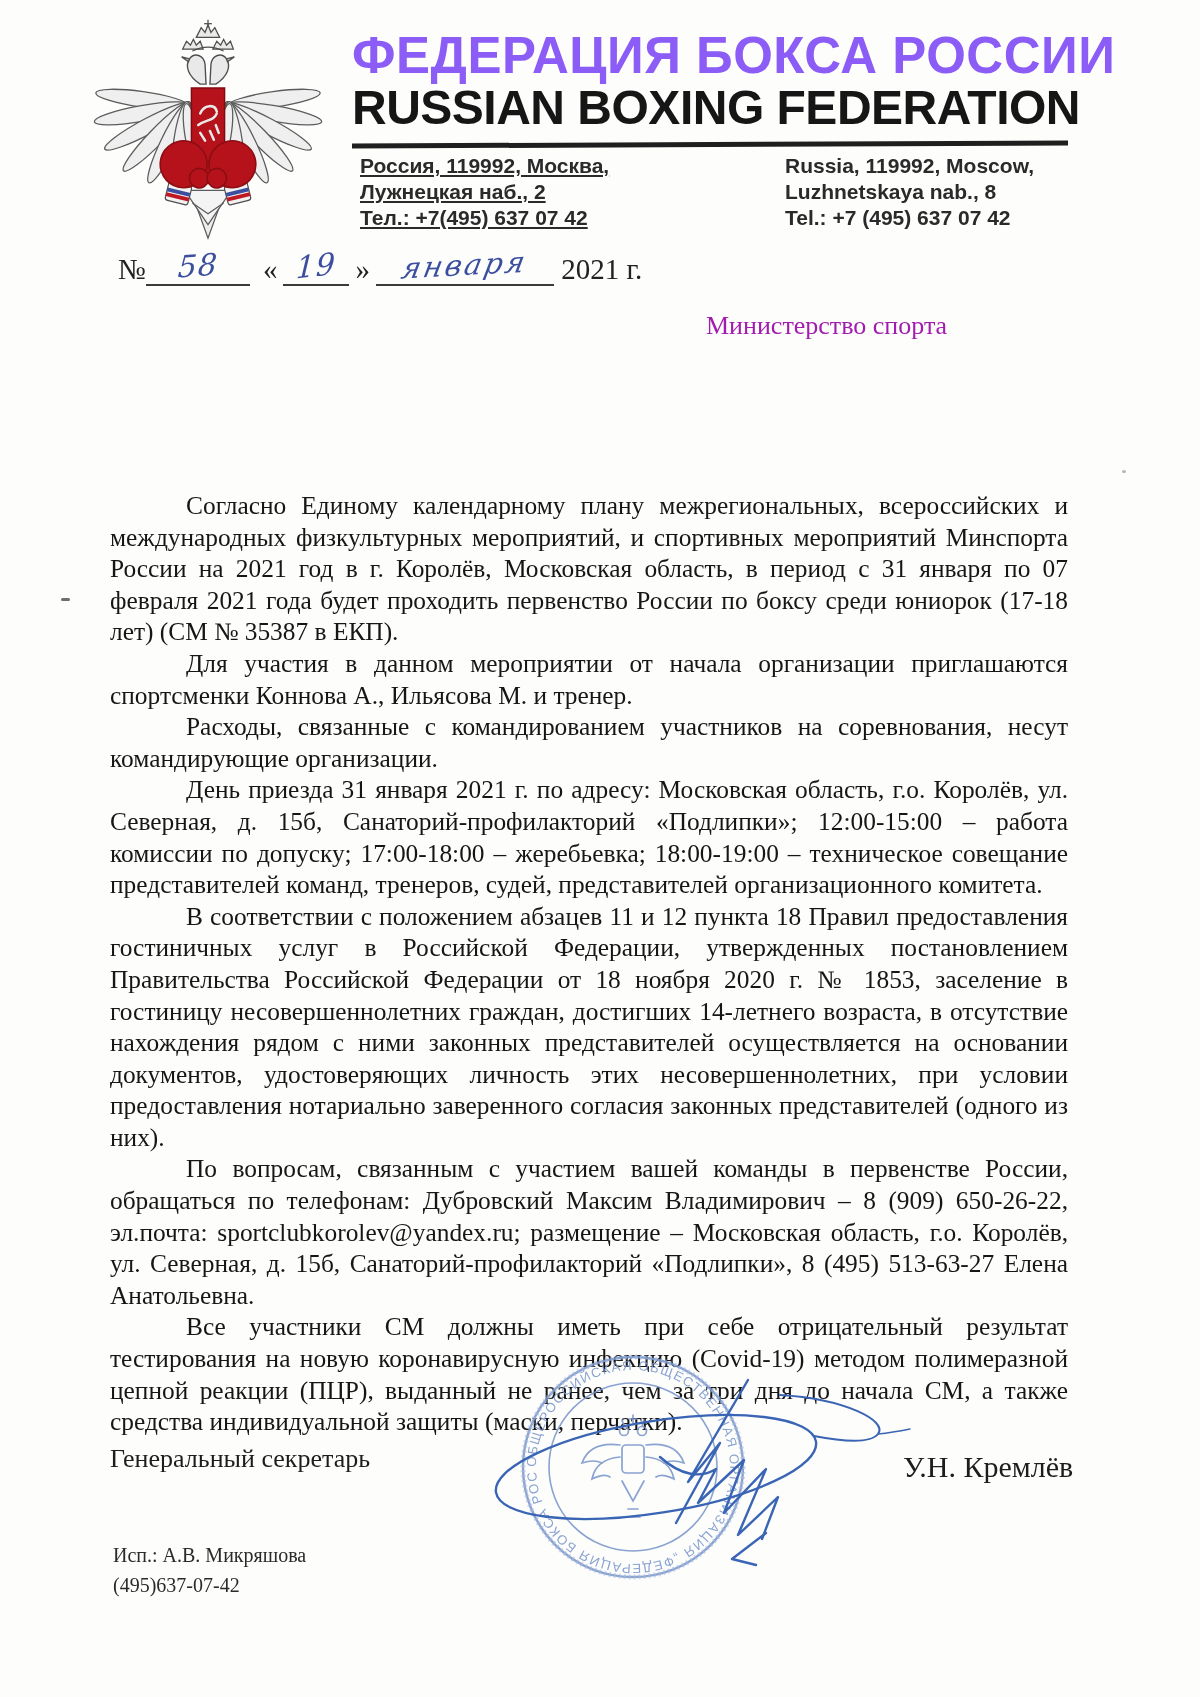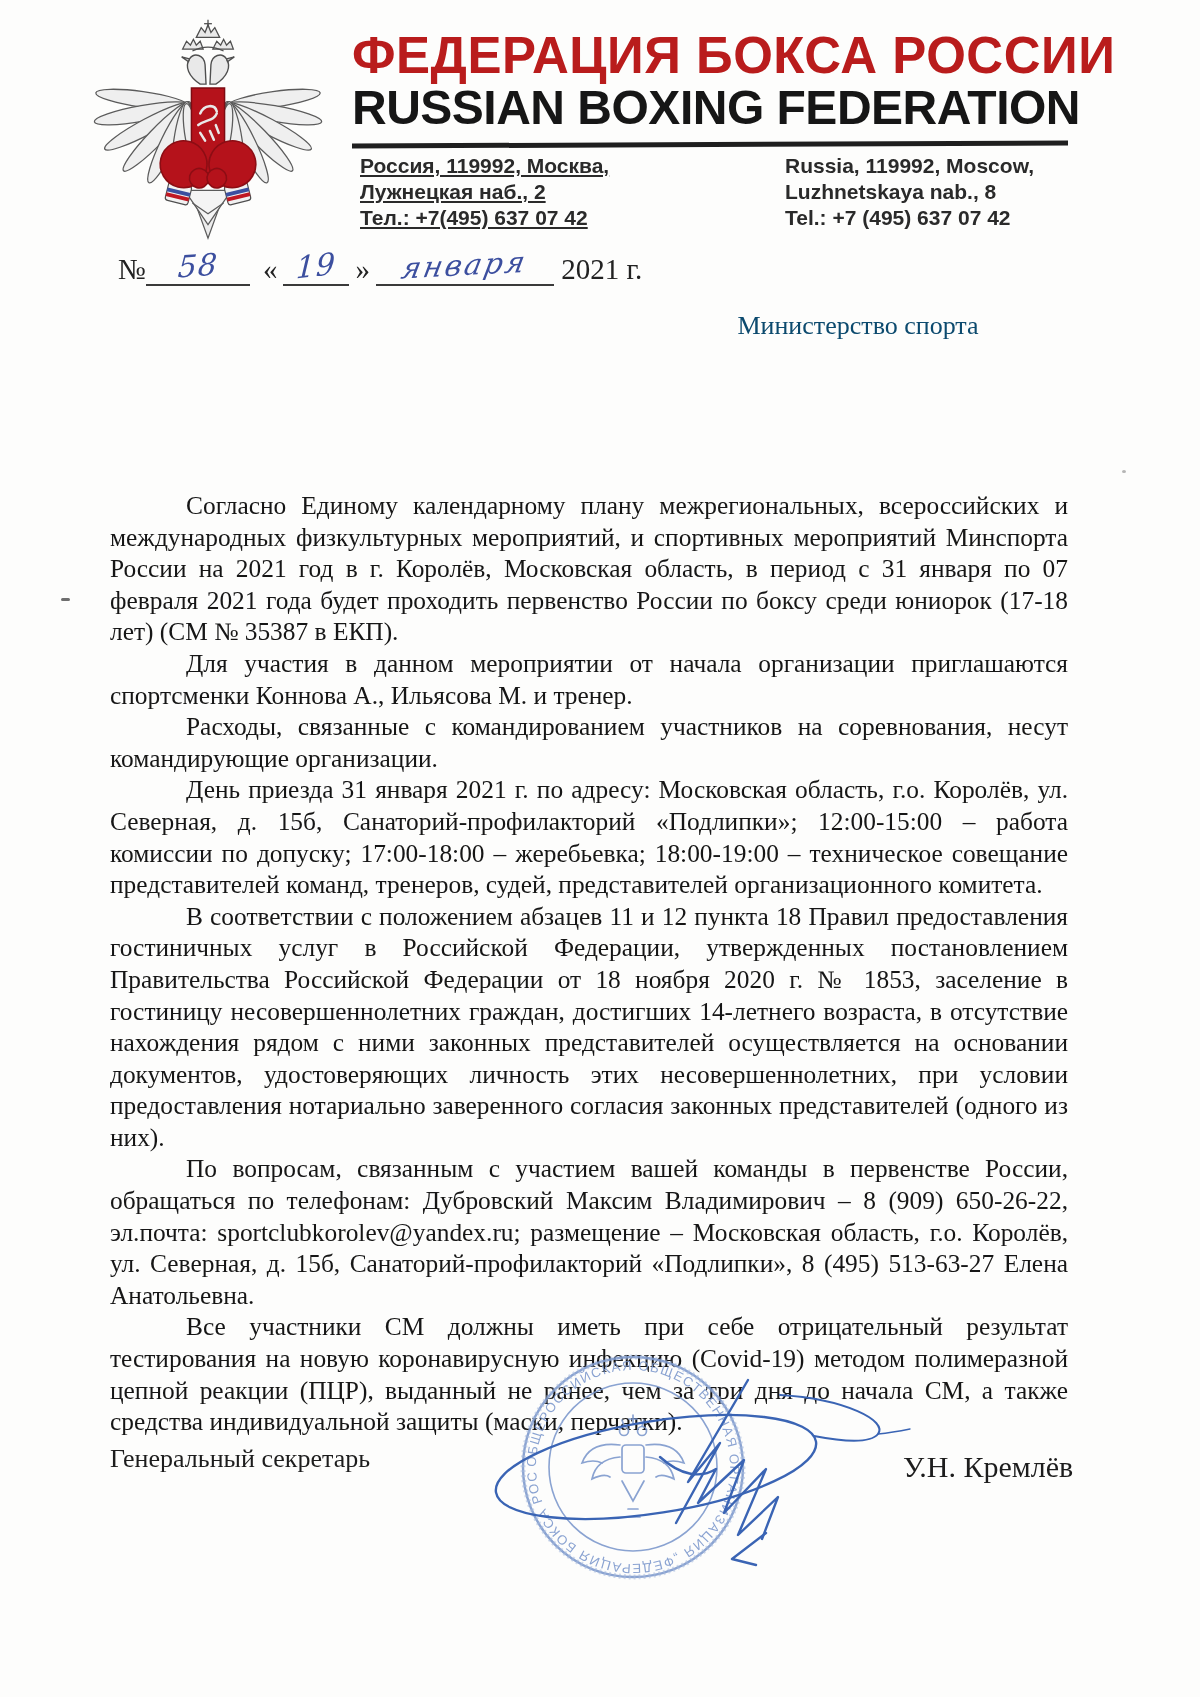--- a/index.html
+++ b/index.html
@@ -6,21 +6,21 @@
   .page{
     position:relative;width:1200px;height:1697px;margin:0 auto;
     background:#fdfdfc;overflow:hidden;
     font-family:"Liberation Serif", serif;color:#1d1d1d;
   }
   
   .emblem{position:absolute;left:90px;top:12px;width:236px;height:234px;}
   .title-ru{
     position:absolute;left:352px;top:26px;width:720px;
     font-family:"Liberation Sans", sans-serif;font-weight:700;
-    font-size:51px;letter-spacing:.5px;color:#b91c1c;white-space:nowrap;text-align:center;
+    font-size:51px;letter-spacing:.5px;color:#8b5cf6;white-space:nowrap;text-align:center;
   }
   .title-en{
     position:absolute;left:352px;top:80px;width:720px;
     font-family:"Liberation Sans", sans-serif;font-weight:700;
     font-size:48px;letter-spacing:-.5px;color:#161616;white-space:nowrap;
   }
   .header-rule{position:absolute;left:352px;top:142px;width:716px;height:5px;background:#1f1f1f;transform:rotate(-.25deg);}
   .addr{
     position:absolute;top:153px;
     font-family:"Liberation Sans", sans-serif;font-weight:700;
@@ -38,21 +38,21 @@
     color:#3c4f9f;font-style:italic;font-family:"DejaVu Serif", serif;
     display:inline-block;transform:rotate(-4deg) skewX(-8deg);
     font-size:30px;letter-spacing:1px;
   }
   .hand.day-v{transform:rotate(-7deg) skewX(-10deg);}
   .hand.month-v{font-size:29px;letter-spacing:2.5px;transform:rotate(-3deg) skewX(-14deg);}
   .quote{padding:0 6px;}
   
   .recipient{
     position:absolute;left:706px;top:308px;width:304px;
-    text-align:center;font-size:26px;line-height:35px;color:#0c4a6e;
+    font-size:26px;line-height:35px;color:#a21caf;
   }
   
   .body-text{
     position:absolute;left:110px;top:458px;width:958px;
     font-size:25.4px;line-height:31.6px;text-align:justify;color:#161616;margin-top:32px;
   }
   .body-text p{margin:0;text-indent:76px;}
   
   .sig-role{position:absolute;left:110px;top:1444px;font-size:26px;color:#1d1d1d;text-align:center;}
   .sig-name{position:absolute;left:903px;top:1450px;font-size:30px;color:#1d1d1d;white-space:nowrap;}
@@ -212,16 +212,20 @@
         <ellipse cx="208" cy="172" rx="162" ry="46" transform="rotate(-9 208 172)"></ellipse>
         <path d="M300,85 L240,187 L272,148 L228,228"></path>
         <path d="M212,162 C232,180 252,184 268,174 L250,208 L296,165 L276,218 L318,174 L290,240 L330,202 L314,244"></path>
         <path d="M318,238 L284,264 L308,270"></path>
         <path d="M332,100 C398,104 440,126 430,139 C422,149 392,146 366,141" stroke-width="2"></path>
         <path d="M430,139 C440,138 452,136 462,134" stroke-width="1.4"></path>
       </g>
     </svg>
   </div>
 
+  <div class="executor">
+    <div>Исп.: А.В. Микряшова</div>
+    <div>(495)637-07-42</div>
+  </div>
 
   <div class="artifact a1"></div>
   <div class="artifact a2"></div>
 </div>
 
 </body></html>

